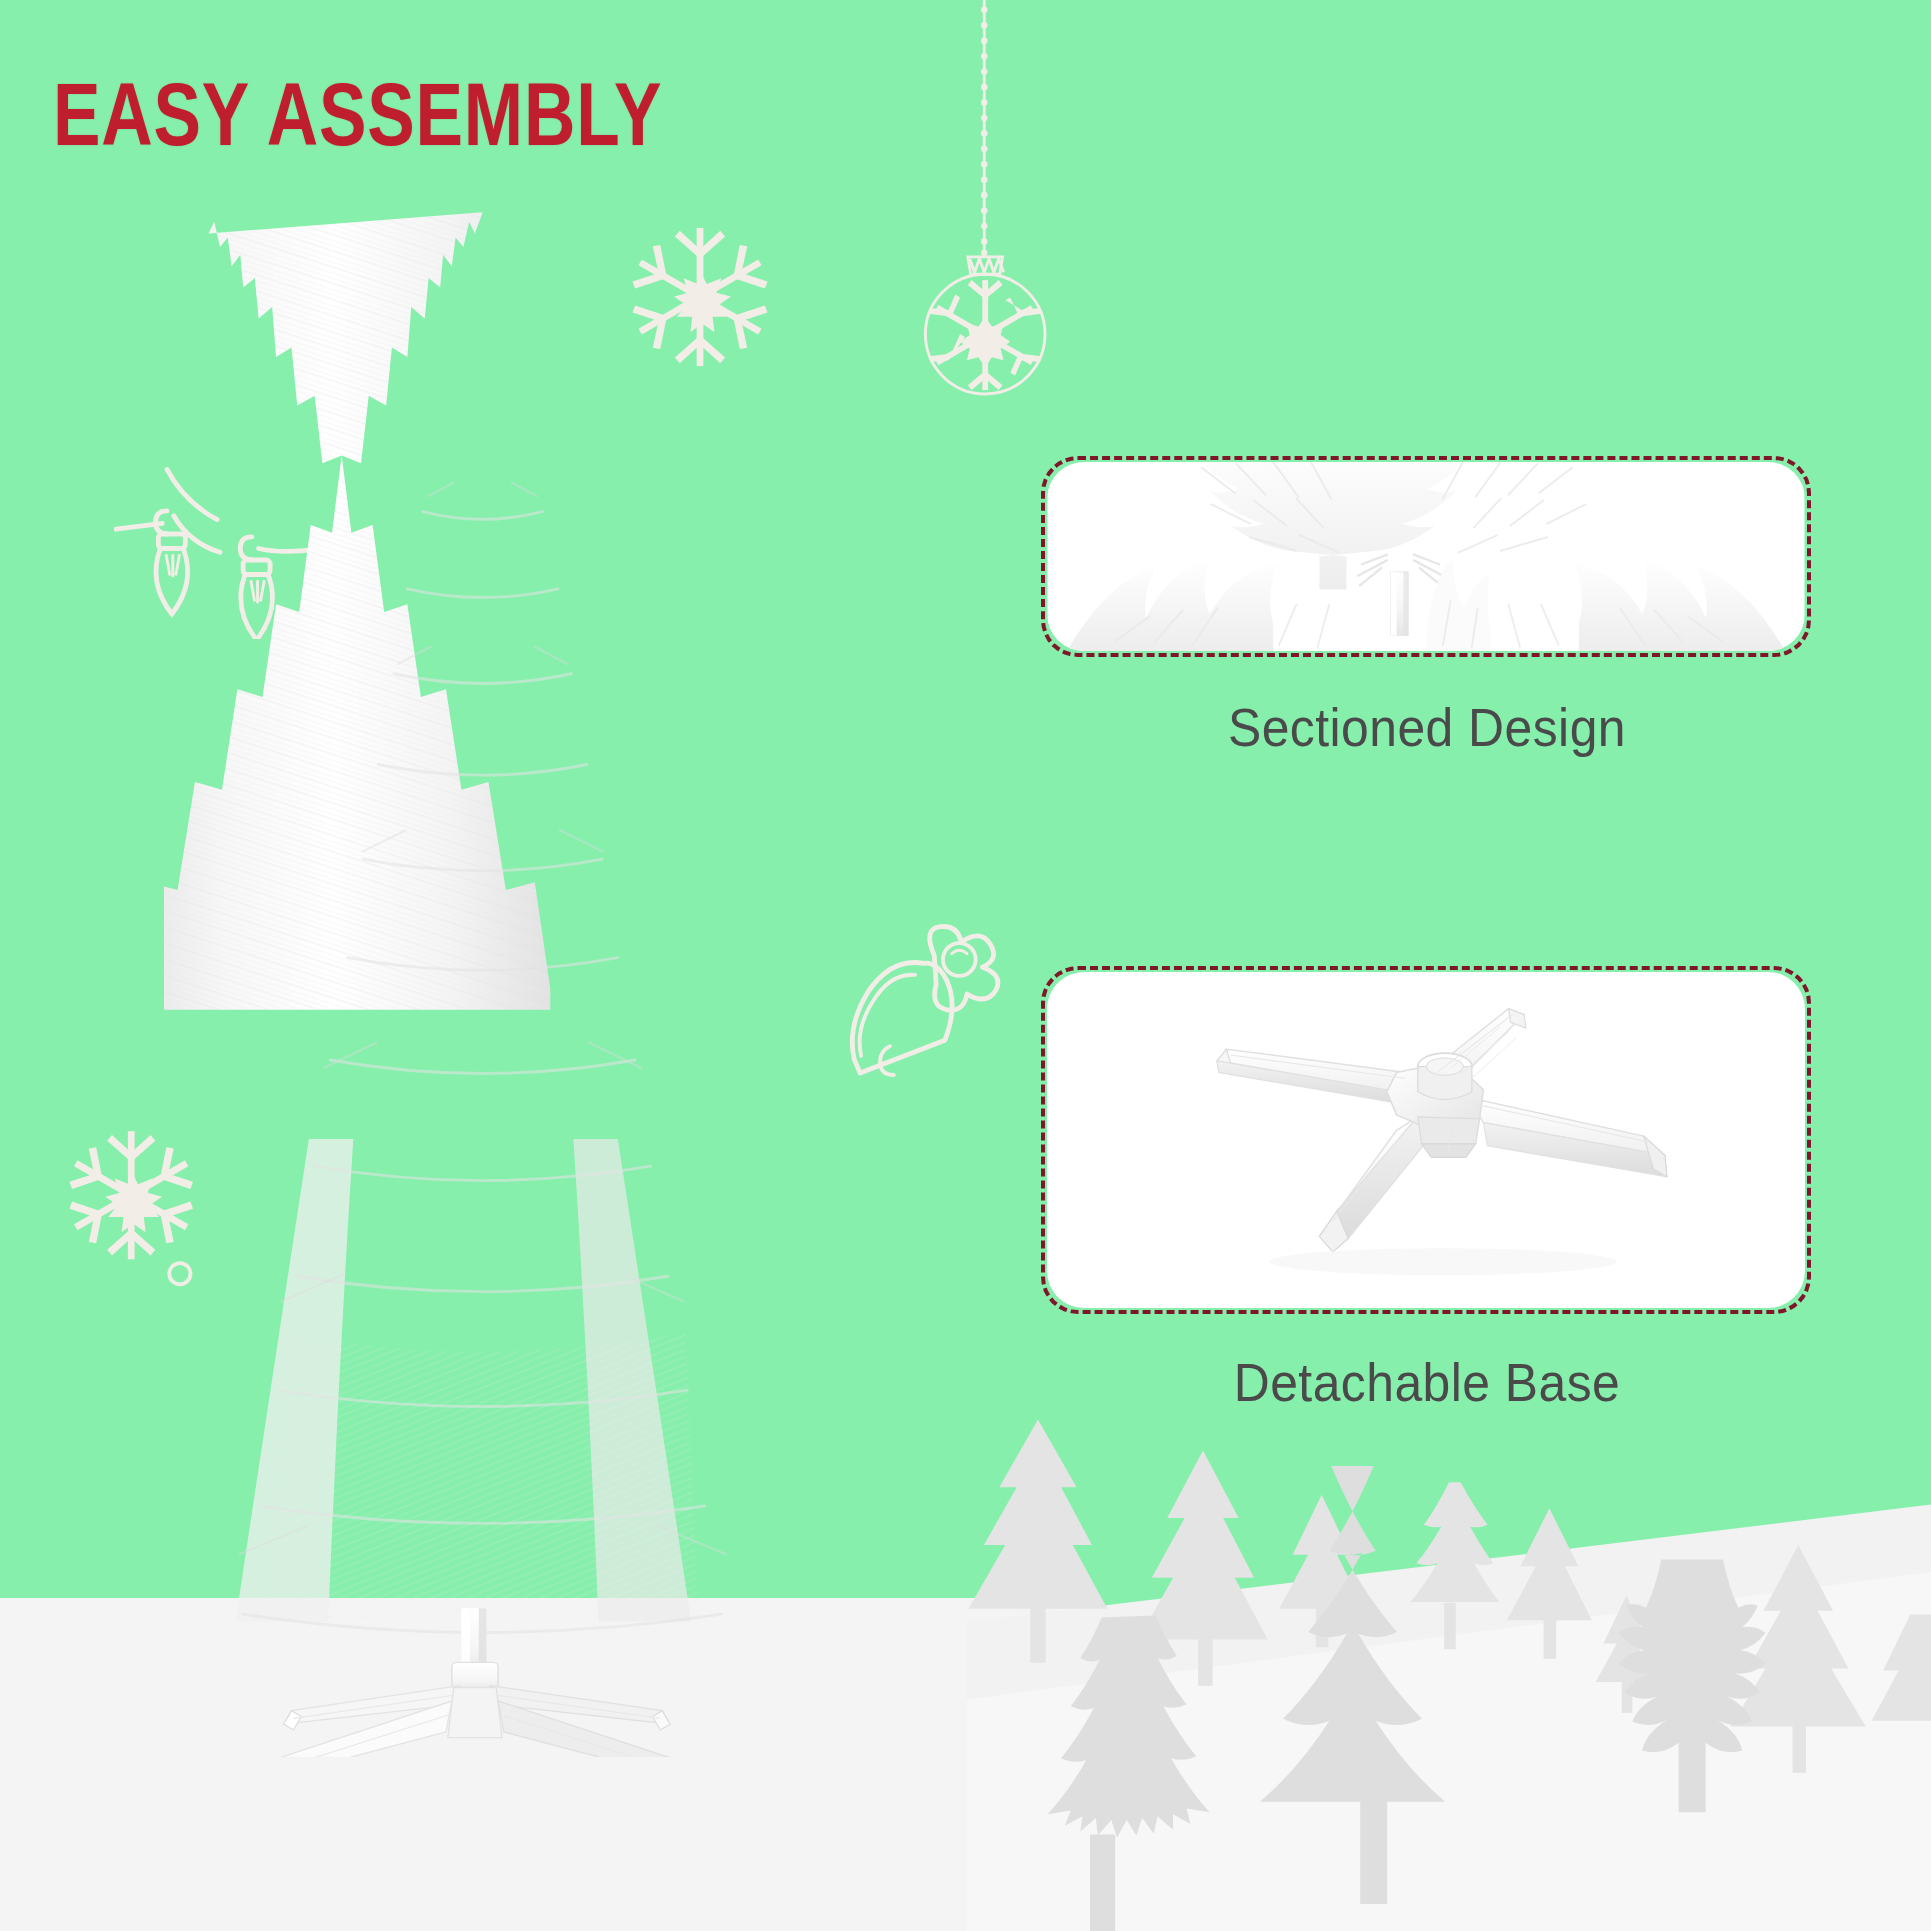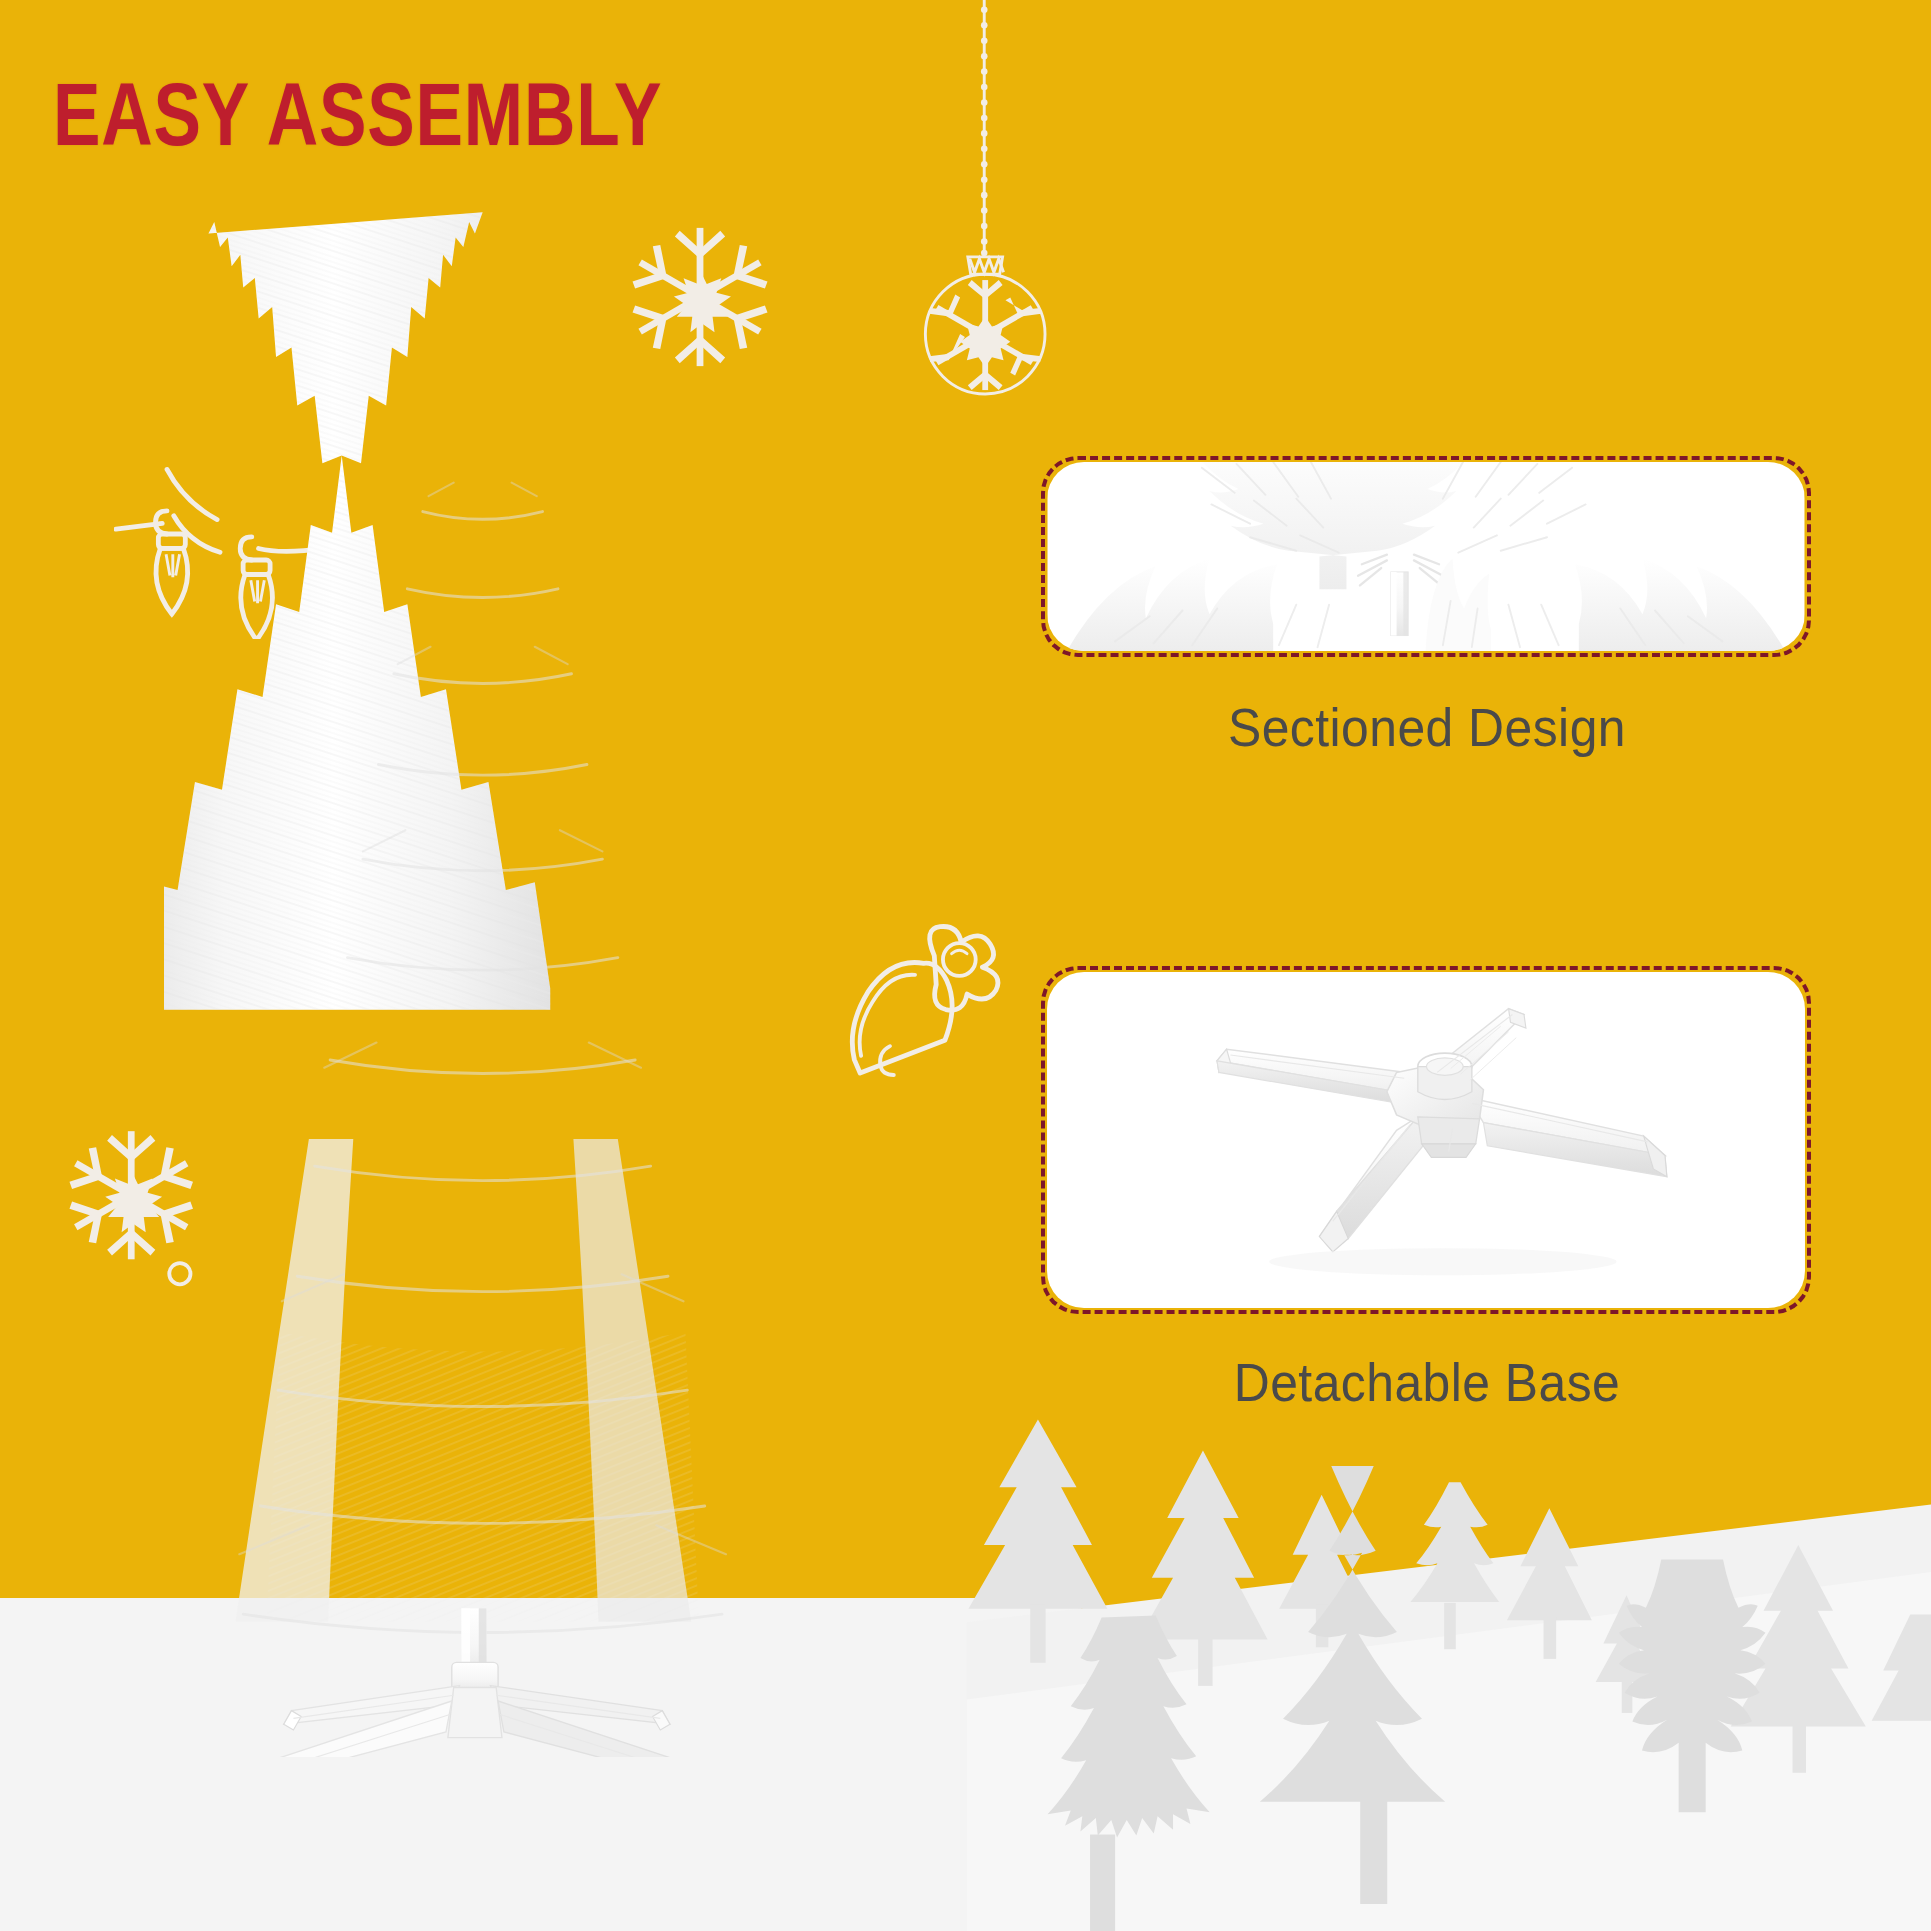--- a/index.html
+++ b/index.html
@@ -3,21 +3,21 @@
 <meta charset="utf-8">
 <title>Easy Assembly - Product Feature Image</title>
 <style>
   * { margin:0; padding:0; box-sizing:border-box; }
   html,body{ background:#ffffff; }
   body{
     width:1931px; height:1931px;
     font-family:"Liberation Sans", sans-serif;
     overflow:hidden; position:relative;
   }
-  .stage{ position:absolute; inset:0; width:1931px; height:1931px; background:#eab308; overflow:hidden;text-decoration:underline; }
+  .stage{ position:absolute; inset:0; width:1931px; height:1931px; background:#86efac; overflow:hidden;text-decoration:underline; }
 
   
   .backdrop{ position:absolute; inset:0; z-index:0; }
   .ground-left{
     position:absolute; left:0; top:1598px; width:1081px; height:333px;
     background:#f4f4f4;
   }
   .ground-right{ position:absolute; left:966px; top:1381px; width:966px; height:550px; }
 
   

